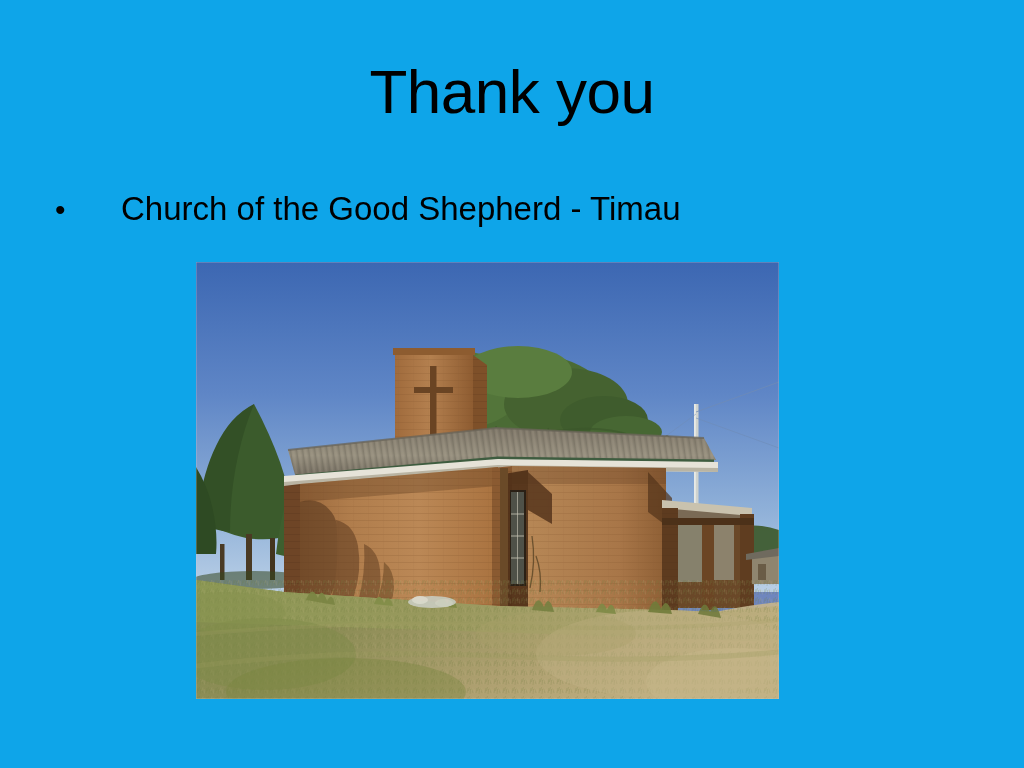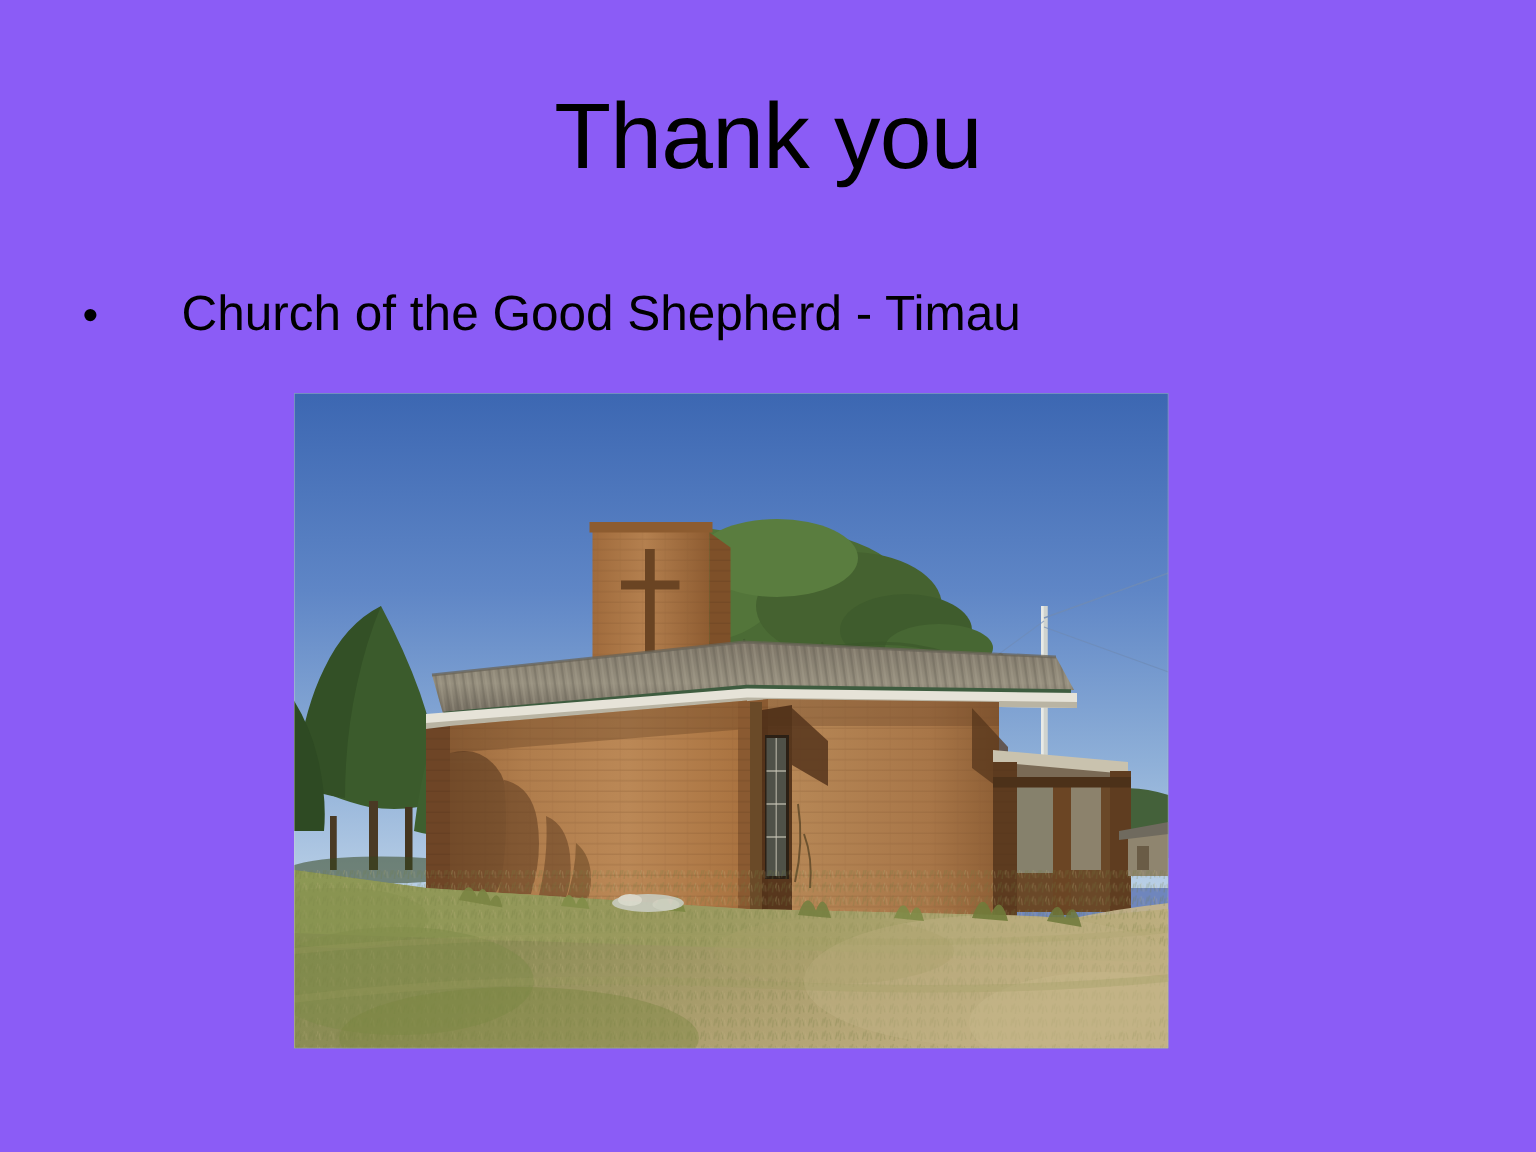--- a/index.html
+++ b/index.html
@@ -13,21 +13,21 @@
     height: 768px;
     overflow: hidden;
     font-family: "Liberation Sans", sans-serif;
     -webkit-font-smoothing: antialiased;
   }
 
   .slide {
     position: relative;
     width: 1024px;
     height: 768px;
-    background: #8b5cf6;
+    background: #0ea5e9;
   }
 
   
   .slide-title {
     position: absolute;
     left: 0;
     top: 55px;
     width: 1024px;
     text-align: center;
     font-size: 62px;

